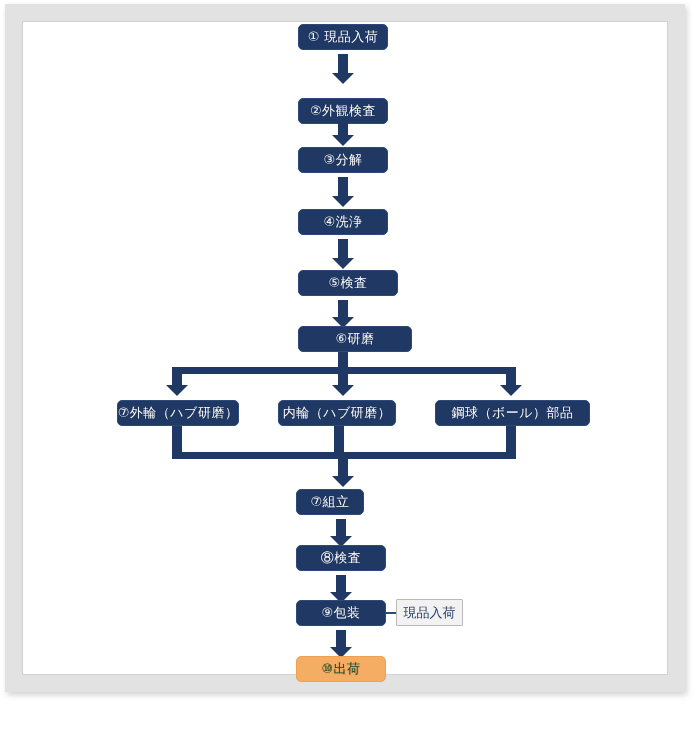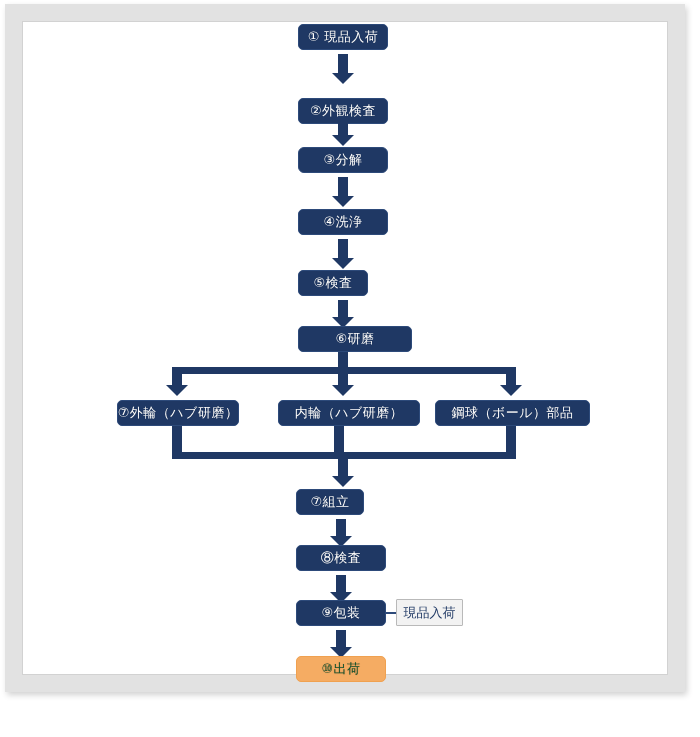--- a/index.html
+++ b/index.html
@@ -135,35 +135,35 @@
       <div class="head" style="top:19px;"></div>
     </div>
 
     <div class="node" style="left:298px; top:86px; width:90px; height:26px;margin-top:12px;">②外観検査</div>
 
     <div class="arrow" style="left:332px; top:116px; width:22px; height:30px;">
       <div class="stem" style="height:19px;"></div>
       <div class="head" style="top:19px;"></div>
     </div>
 
-    <div class="node" style="left:298px; top:147px; width:90px; height:26px;border-radius:6px;">③分解</div>
+    <div class="node" style="left:298px; top:147px; width:90px; height:26px;">③分解</div>
 
     <div class="arrow" style="left:332px; top:177px; width:22px; height:30px;">
       <div class="stem" style="height:19px;"></div>
       <div class="head" style="top:19px;"></div>
     </div>
 
     <div class="node" style="left:298px; top:209px; width:90px; height:26px;">④洗浄</div>
 
     <div class="arrow" style="left:332px; top:239px; width:22px; height:30px;">
       <div class="stem" style="height:19px;"></div>
       <div class="head" style="top:19px;"></div>
     </div>
 
-    <div class="node" style="left:298px; top:270px; width:70px; height:26px;">⑤検査</div>
+    <div class="node" style="left:298px; top:270px; width:100px; height:26px;">⑤検査</div>
 
     <div class="arrow" style="left:332px; top:300px; width:22px; height:28px;">
       <div class="stem" style="height:17px;"></div>
       <div class="head" style="top:17px;"></div>
     </div>
 
     <div class="node" style="left:298px; top:326px; width:114px; height:26px;">⑥研磨</div>
 
     <div class="bar" style="left:338px; top:352px; width:10px; height:22px;"></div>
 
@@ -176,21 +176,21 @@
     <div class="arrow" style="left:332px; top:374px; width:22px; height:22px;">
       <div class="stem" style="height:11px;"></div>
       <div class="head" style="top:11px;"></div>
     </div>
     <div class="arrow" style="left:500px; top:374px; width:22px; height:22px;">
       <div class="stem" style="height:11px;"></div>
       <div class="head" style="top:11px;"></div>
     </div>
 
     <div class="node" style="left:117px; top:400px; width:122px; height:26px;">⑦外輪（ハブ研磨）</div>
-    <div class="node" style="left:278px; top:400px; width:142px; height:26px;">内輪（ハブ研磨）</div>
+    <div class="node" style="left:278px; top:400px; width:118px; height:26px;">内輪（ハブ研磨）</div>
     <div class="node" style="left:435px; top:400px; width:155px; height:26px;">鋼球（ボール）部品</div>
 
     <div class="bar" style="left:172px; top:426px; width:10px; height:33px;"></div>
     <div class="bar" style="left:334px; top:426px; width:10px; height:33px;"></div>
     <div class="bar" style="left:506px; top:426px; width:10px; height:33px;"></div>
 
     <div class="bar" style="left:172px; top:452px; width:344px; height:7px;"></div>
 
     <div class="arrow" style="left:332px; top:459px; width:22px; height:28px;">
       <div class="stem" style="height:17px;"></div>

